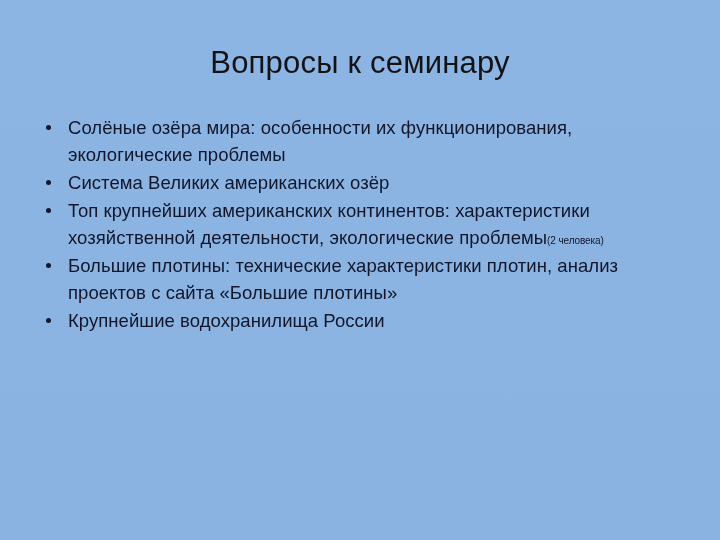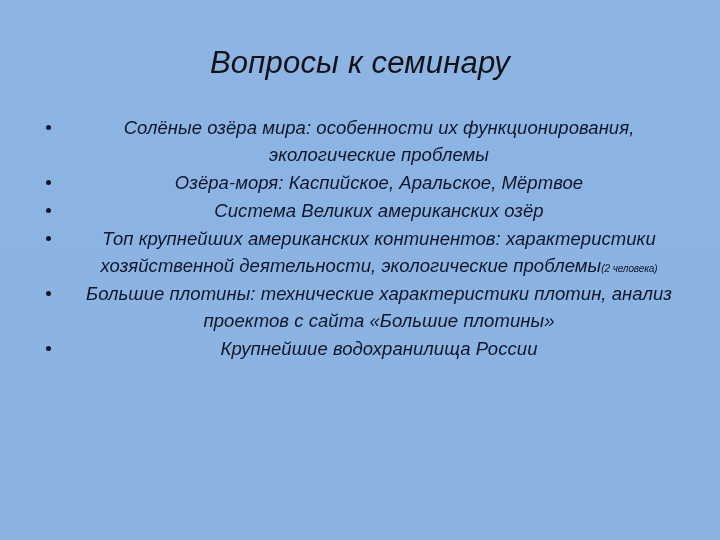--- a/index.html
+++ b/index.html
@@ -16,21 +16,20 @@
     -webkit-font-smoothing: antialiased;
   }
 
   .slide {
     position: relative;
     width: 720px;
     height: 540px;
     box-sizing: border-box;
     background: linear-gradient(180deg, #8db5e3 0%, #8cb4e2 45%, #8bb3e1 100%);
     overflow: hidden;
-    font-style: italic;
   }
 
   .slide-title {
     position: absolute;
     left: 0;
     right: 0;
     top: 44px;
     text-align: center;
     font-size: 31px;
     line-height: 38px;
@@ -50,21 +49,21 @@
     list-style: none;
   }
 
   .bullet-item {
     position: relative;
     padding-left: 30px;
     margin: 0 0 1px 0;
     font-size: 18.5px;
     line-height: 27px;
     color: #11162b;
-    text-align: center;
+    text-align: left;
     letter-spacing: 0.05px;
   }
 
   .bullet-item > .bullet-marker {
     position: absolute;
     left: 8px;
     top: 11px;
     width: 5px;
     height: 5px;
     background: #11162b;
@@ -100,24 +99,20 @@
 
   <div class="slide-title">Вопросы к семинару</div>
 
   <ul class="body-list">
 
     <li class="bullet-item">
       <span class="bullet-marker"></span>
       <span class="bullet-text">Солёные озёра мира: особенности их функционирования, экологические проблемы</span><span class="bullet-note tight"></span>
     </li>
 
-    <li class="bullet-item">
-      <span class="bullet-marker"></span>
-      <span class="bullet-text">Озёра-моря: Каспийское, Аральское, Мёртвое</span><span class="bullet-note tight"></span>
-    </li>
 
     <li class="bullet-item">
       <span class="bullet-marker"></span>
       <span class="bullet-text">Система Великих американских озёр</span><span class="bullet-note tight"></span>
     </li>
 
     <li class="bullet-item">
       <span class="bullet-marker"></span>
       <span class="bullet-text">Топ крупнейших американских континентов: характеристики хозяйственной деятельности, экологические проблемы</span><span class="bullet-note tight">(2 человека)</span>
     </li>

